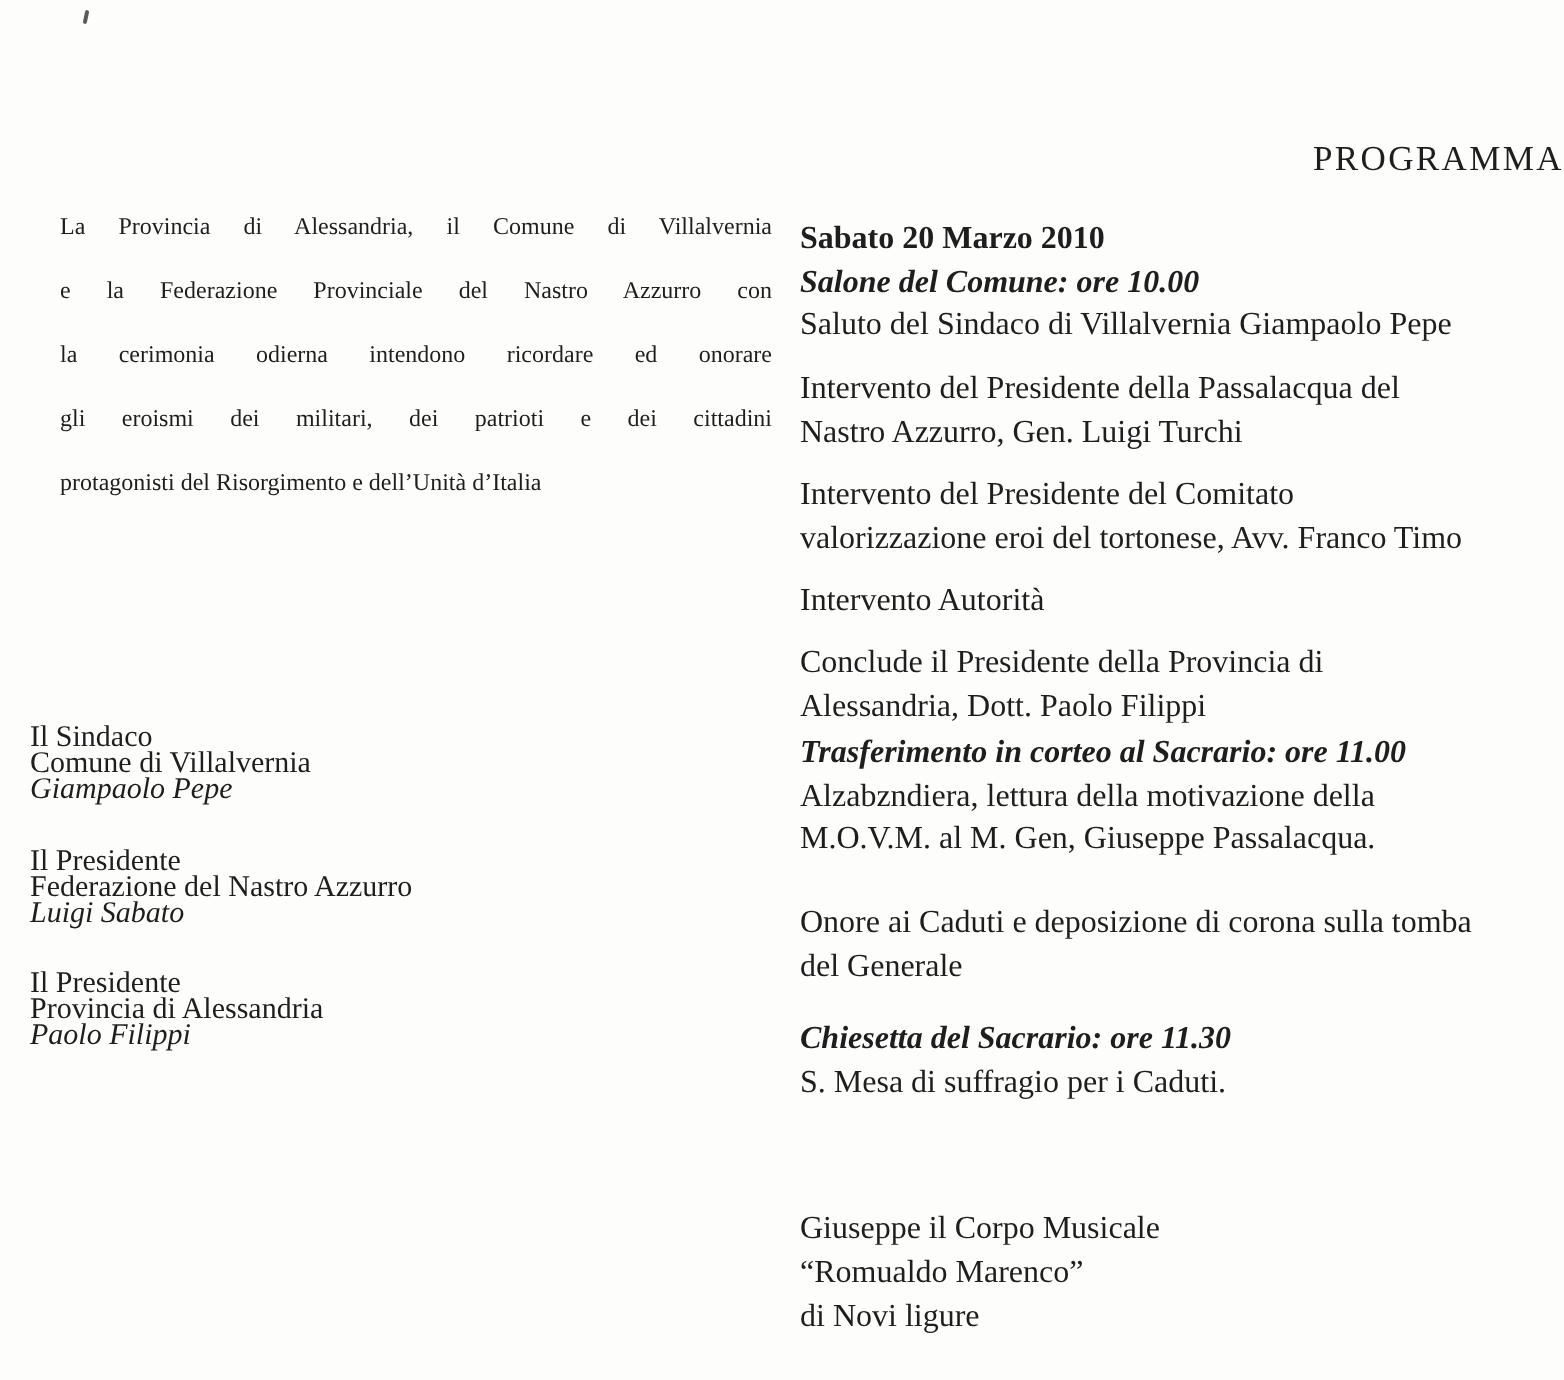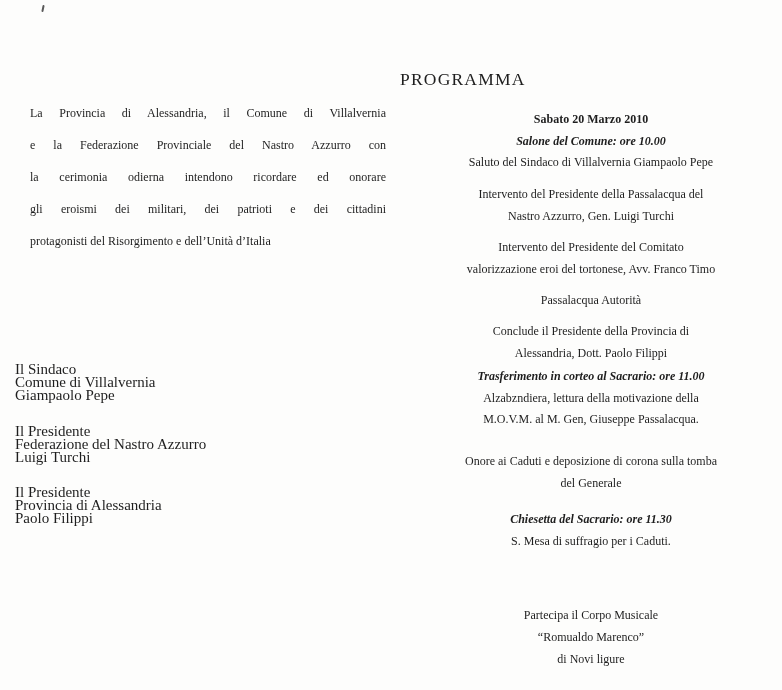--- a/index.html
+++ b/index.html
@@ -42,36 +42,36 @@
   .sig {
     position: absolute;
     left: 15px;
     width: 205px;
     font-size: 15px;
     line-height: 13px;
   }
   .sig1 { top: 363px; }
   .sig2 { top: 425px; }
   .sig3 { top: 486px; }
-  .sig-name { }
+  .sig-name { font-style: italic; }
   
   .prog-title {
     position: absolute;
     left: 400px; top: 69px;
     width: 382px;
-    text-align: left;
+    text-align: right;
     font-size: 17.5px;
     letter-spacing: 1.2px;
   }
   .prog-block {
     position: absolute;
     left: 400px;
     width: 382px;
-    text-align: center;
-    font-size: 12px;
+    text-align: left;
+    font-size: 16px;
     line-height: 21.5px;
   }
   .pb1 { top: 109px; }
   .pb2 { top: 184px; }
   .pb3 { top: 237px; }
   .pb4 { top: 290px; }
   .pb5 { top: 321px; }
   .pb6 { top: 366px; }
   .pb7 { top: 451px; }
   .pb8 { top: 509px; }
@@ -96,21 +96,21 @@
 
   <div class="sig sig1">
     <div class="sig-role">Il Sindaco</div>
     <div class="sig-org">Comune di Villalvernia</div>
     <div class="sig-name">Giampaolo Pepe</div>
   </div>
 
   <div class="sig sig2">
     <div class="sig-role">Il Presidente</div>
     <div class="sig-org">Federazione del Nastro Azzurro</div>
-    <div class="sig-name">Luigi Turchi</div>
+    <div class="sig-name">Luigi Sabato</div>
   </div>
 
   <div class="sig sig3">
     <div class="sig-role">Il Presidente</div>
     <div class="sig-org">Provincia di Alessandria</div>
     <div class="sig-name">Paolo Filippi</div>
   </div>
 
   <div class="prog-title">PROGRAMMA</div>
 
@@ -124,21 +124,21 @@
     <div>Intervento del Presidente della Passalacqua del</div>
     <div>Nastro Azzurro, Gen. Luigi Turchi</div>
   </div>
 
   <div class="prog-block pb3">
     <div>Intervento del Presidente del Comitato</div>
     <div>valorizzazione eroi del tortonese, Avv. Franco Timo</div>
   </div>
 
   <div class="prog-block pb4">
-    <div>Passalacqua Autorità</div>
+    <div>Intervento Autorità</div>
   </div>
 
   <div class="prog-block pb5">
     <div>Conclude il Presidente della Provincia di</div>
     <div>Alessandria, Dott. Paolo Filippi</div>
   </div>
 
   <div class="prog-block pb6">
     <div class="bi">Trasferimento in corteo al Sacrario: ore 11.00</div>
     <div>Alzabzndiera, lettura della motivazione della</div>
@@ -149,18 +149,18 @@
     <div>Onore ai Caduti e deposizione di corona sulla tomba</div>
     <div>del Generale</div>
   </div>
 
   <div class="prog-block pb8">
     <div class="bi">Chiesetta del Sacrario: ore 11.30</div>
     <div>S. Mesa di suffragio per i Caduti.</div>
   </div>
 
   <div class="prog-block pb9">
-    <div>Partecipa il Corpo Musicale</div>
+    <div>Giuseppe il Corpo Musicale</div>
     <div>“Romualdo Marenco”</div>
     <div>di Novi ligure</div>
   </div>
 
 </div>
 
 </body></html>

